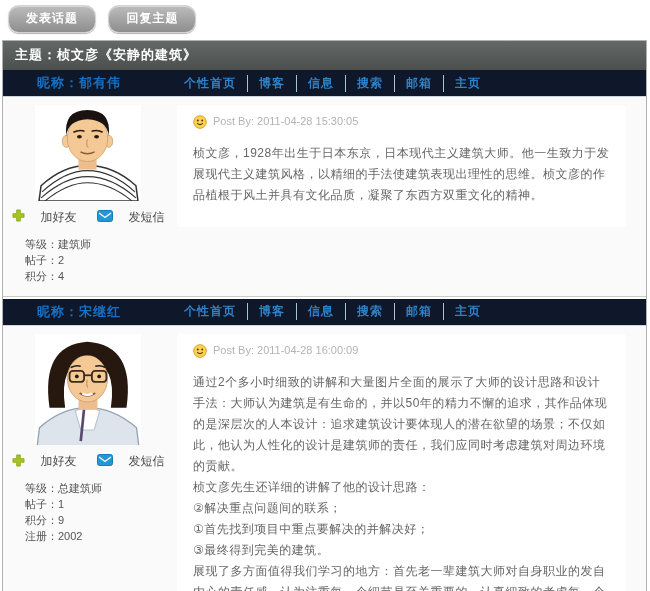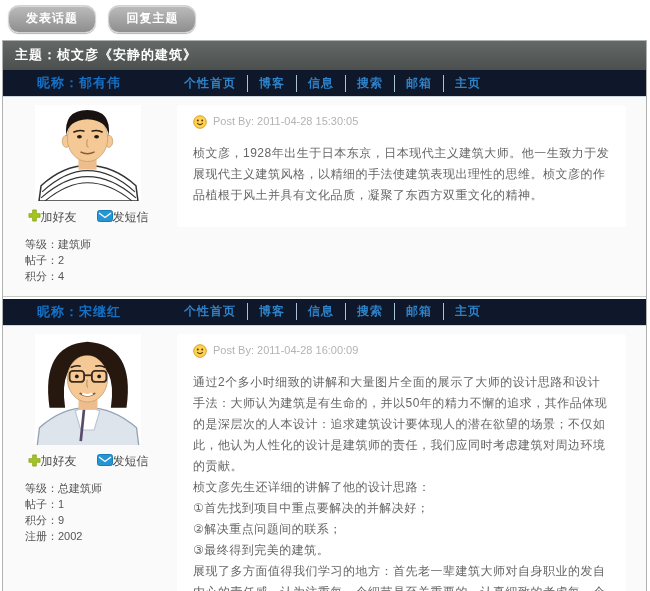--- a/index.html
+++ b/index.html
@@ -80,21 +80,21 @@
   .avatar-box { width: 106px; margin: 0 auto; cursor: pointer; }
   .avatar-box svg { display: block; width: 100%; }
   .actions {
     display: flex;
     justify-content: center;
     gap: 20px;
     margin-top: 8px;
     font-size: 12px;
     color: #4c4c4c;
   }
-  .action-item { display: inline-flex; align-items: center; gap: 0; cursor: pointer; }
+  .action-item { display: inline-flex; align-items: center; gap: 16px; cursor: pointer; }
   .stats { margin: 10px 0 12px 22px; font-size: 11px; color: #555555; line-height: 16px; }
   .content-box {
     flex: 1;
     background: #ffffff;
     border-radius: 3px;
     margin: 0 20px 14px 4px;
     padding: 10px 16px 14px;
   }
   .post-meta {
     display: flex;
@@ -273,21 +273,21 @@
                 <circle cx="7" cy="7" r="6.3" fill="#fdd24f" stroke="#d99f2b"></circle>
                 <circle cx="4.8" cy="5.4" r="1" fill="#5a3b12"></circle>
                 <circle cx="9.2" cy="5.4" r="1" fill="#5a3b12"></circle>
                 <path d="M4.2,8.2 q2.8,2.8 5.6,0" fill="none" stroke="#5a3b12" stroke-width="1.1"></path>
               </svg>
           </span>
           <span>Post By: 2011-04-28  16:00:09</span>
         </div>
         <p>通过2个多小时细致的讲解和大量图片全面的展示了大师的设计思路和设计手法：大师认为建筑是有生命的，并以50年的精力不懈的追求，其作品体现的是深层次的人本设计：追求建筑设计要体现人的潜在欲望的场景；不仅如此，他认为人性化的设计是建筑师的责任，我们应同时考虑建筑对周边环境的贡献。</p>
         <p>桢文彦先生还详细的讲解了他的设计思路：</p>
+        <p>②解决重点问题间的联系；</p>
         <p>①首先找到项目中重点要解决的并解决好；</p>
-        <p>②解决重点问题间的联系；</p>
         <p>③最终得到完美的建筑。</p>
         <p>展现了多方面值得我们学习的地方：首先老一辈建筑大师对自身职业的发自内心的责任感，认为注重每一个细节是至关重要的，认真细致的考虑每一个细节，这是出真正建筑作品的基础；其次，大师对于传承民族传统的观点不仅是外表的继承更应是内心理念和文化的传承，这也是值得我们借鉴的。</p>
       </div>
     </div>
   </div>
 
 </div>
 
 </body></html>

